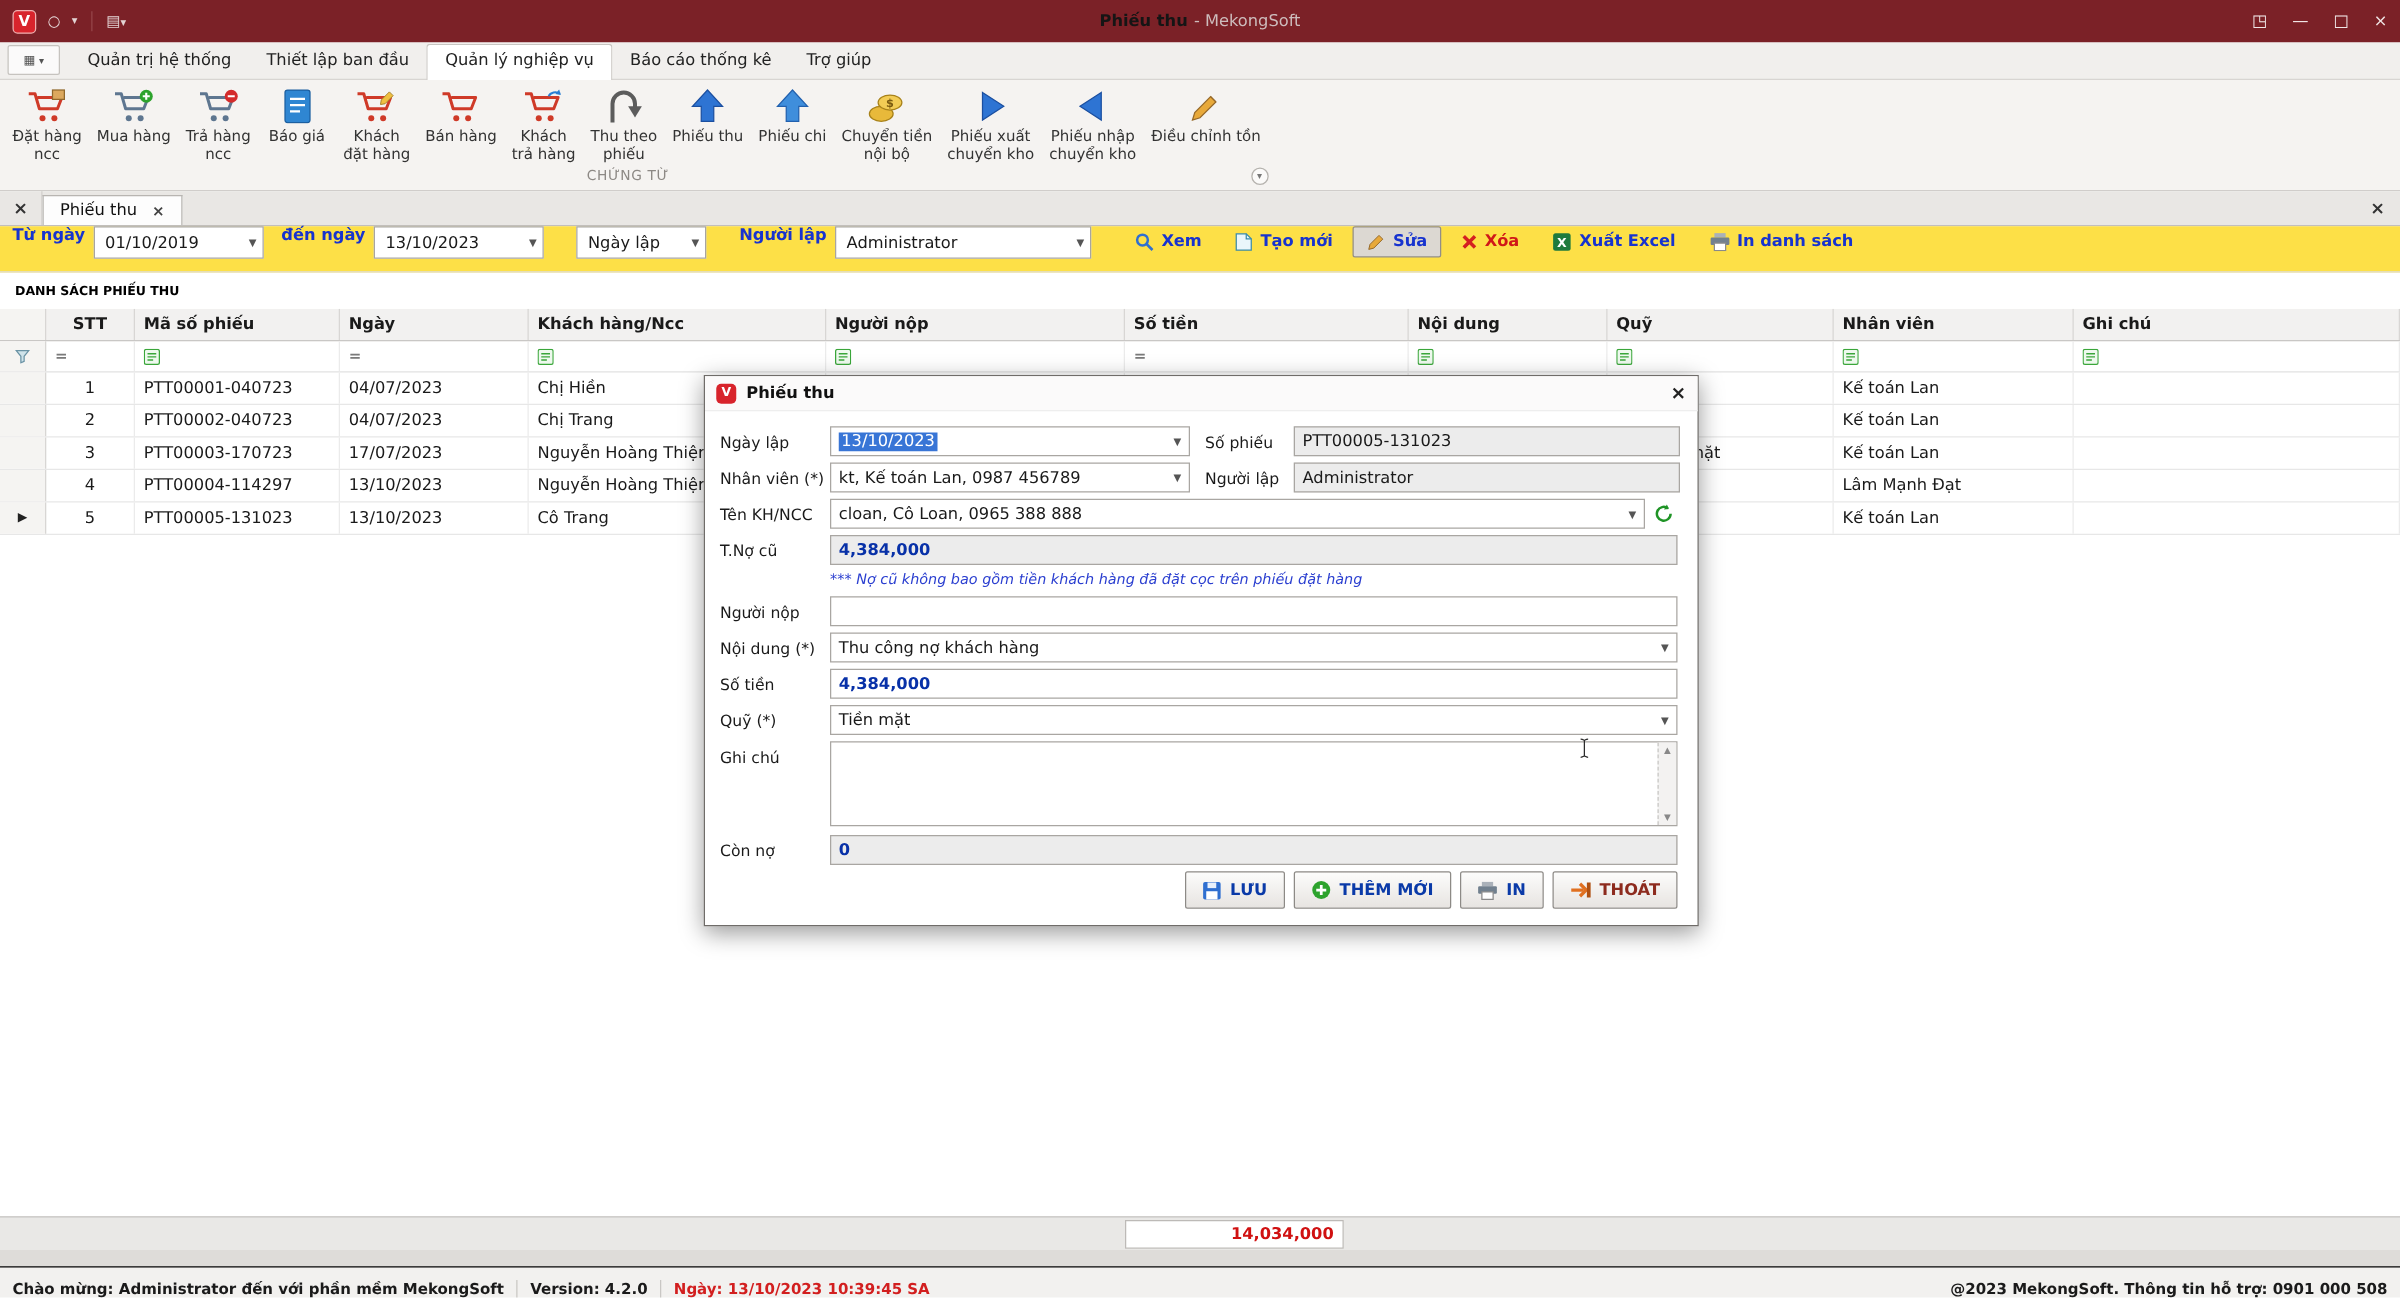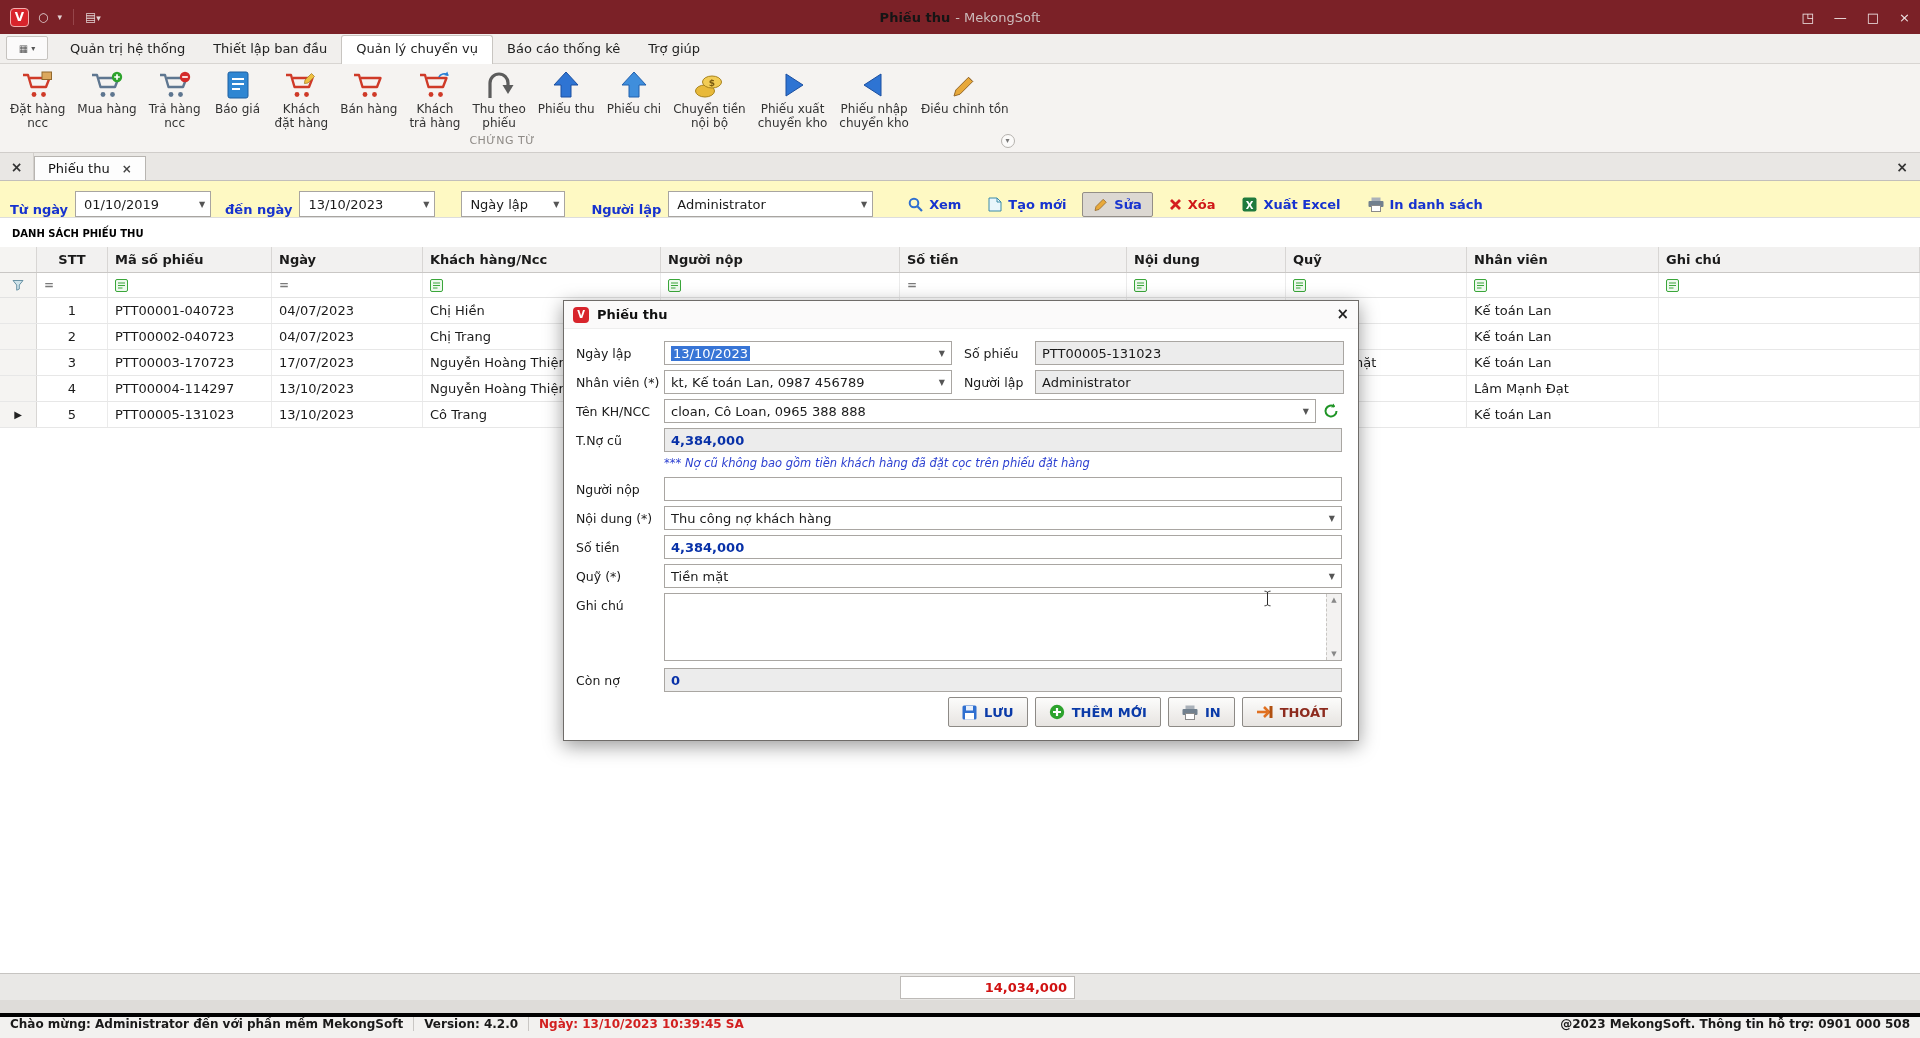--- a/index.html
+++ b/index.html
@@ -32,21 +32,21 @@
 .ribbon-caption{display:flex;align-items:center;height:17px;margin-top:1px}
 .ribbon-caption .cap{flex:1;text-align:center;font-size:11px;color:#8d8985;letter-spacing:.5px}
 .cap-btn{width:14px;height:14px;border:1px solid #b5b2ae;border-radius:50%;font-size:8px;color:#777;display:flex;align-items:center;justify-content:center;background:#fbfaf9}
 
 .doctabs{position:absolute;top:153px;left:0;right:0;height:28px;background:#e9e7e4;border-bottom:1px solid #c2bfbb;display:flex;align-items:stretch}
 .dt-close{width:34px;display:flex;align-items:center;justify-content:center;color:#333;font-weight:bold;font-size:14px;border-right:1px solid #d2cfcb}
 .doc-tab{background:#fdfdfd;border:1px solid #b8b5b1;border-bottom:none;margin-top:3px;display:flex;align-items:center;gap:12px;padding:0 13px;font-size:13px;color:#111}
 .doc-tab .x{font-size:12px;color:#444;font-weight:bold}
 .dt-close-r{margin-left:auto;width:36px;display:flex;align-items:center;justify-content:center;color:#333;font-weight:bold;font-size:14px}
 
-.filterbar{position:absolute;top:181px;left:0;right:0;height:37px;background:#fef9c3;border-bottom:1px solid #ddd;display:flex;align-items:flex-end;padding:0 10px}
+.filterbar{position:absolute;top:181px;left:0;right:0;height:37px;background:#fde047;border-bottom:1px solid #ddd;display:flex;align-items:flex-start;padding:0 10px}
 .flabel{color:#1733cf;font-weight:bold;margin-right:7px;white-space:nowrap}
 .fcombo{height:26px;background:#fff;border:1px solid #a8a5a1;display:flex;align-items:center;padding:0 5px 0 8px;margin-right:14px}
 .fcombo .val{flex:1;white-space:nowrap;overflow:hidden}
 .fcombo .arr{color:#555;font-size:8px;margin-left:6px}
 .w136{width:136px}.w104{width:104px}.w205{width:205px}
 .fbtns{display:flex;align-items:center;gap:5px;margin-left:10px}
 .fbtn{display:flex;align-items:center;gap:6px;padding:4px 10px;font-weight:bold;color:#1733cf;border:1px solid transparent;border-radius:2px;white-space:nowrap}
 .fbtn.red{color:#d01818}
 .fbtn.pressed{background:#dcd8d2;border-color:#938e87}
 .ic{display:inline-flex;align-items:center}
@@ -64,21 +64,21 @@
 .ind{background:#f5f4f2;justify-content:center;border-right:1px solid #d8d6d4}
 .ctr{justify-content:center}
 .c0{width:37px;flex:none}.c1{width:71px;flex:none}.c2{width:164px;flex:none}.c3{width:151px;flex:none}.c4{width:238px;flex:none}.c5{width:239px;flex:none}.c6{width:227px;flex:none}.c7{width:159px;flex:none}.c8{width:181px;flex:none}.c9{width:192px;flex:none}.c10{flex:1}
 .eq{color:#7a7a7a;font-weight:bold;font-size:12px}
 .selarr{font-size:10px;color:#222}
 .peek{padding-left:33px}
 
 .gfooter{position:absolute;left:0;right:0;top:973px;height:27px;background:#e9e8e6;border-top:1px solid #c6c4c1}
 .total-cell{position:absolute;left:900px;top:2px;width:175px;height:23px;background:#fff;border:1px solid #bdbab7;color:#d01111;font-weight:bold;display:flex;align-items:center;justify-content:flex-end;padding:0 7px}
 .bottom-strip{position:absolute;left:0;right:0;top:1000px;height:13px;background:#dedcd9}
-.statusbar{position:absolute;left:0;right:0;top:1013px;height:25px;background:#f2f1ef;border-top:4px solid #000000;display:flex;align-items:flex-start;font-size:12px;font-weight:bold;padding:0 10px}
+.statusbar{position:absolute;left:0;right:0;top:1013px;height:25px;background:#f2f1ef;border-top:1px solid #000000;display:flex;align-items:flex-end;font-size:12px;font-weight:bold;padding:0 10px}
 .sseg{padding:0 10px;border-right:1px solid #c9c7c4;white-space:nowrap}
 .sseg:first-child{padding-left:0}
 .sdate{color:#d21f1f;border-right:none}
 .scopy{margin-left:auto;white-space:nowrap}
 
 .dialog{position:absolute;left:563px;top:300px;width:796px;height:441px;background:#fff;border:1px solid #6f6c69;box-shadow:0 5px 18px rgba(0,0,0,.4);z-index:10}
 .dlg-title{height:28px;display:flex;align-items:center;padding:0 9px;gap:8px;background:#fbfafa;border-bottom:1px solid #eee}
 .dlg-title .app-icon{width:16px;height:16px;font-size:10px;border:none}
 .dlg-title b{font-size:13px;color:#111}
 .dlg-x{margin-left:auto;font-weight:bold;color:#222;font-size:15px;line-height:1}
@@ -128,21 +128,21 @@
 </div>
 
 <div class="menubar">
   <div class="menu-btn">
       <span>▦</span>
       <span style="font-size:8px">▾</span>
     </div>
   <div style="display:flex;align-items:flex-end">
       <div class="menu-tab">Quản trị hệ thống</div>
       <div class="menu-tab">Thiết lập ban đầu</div>
-      <div class="menu-tab active">Quản lý chuyển vụ</div>
+      <div class="menu-tab active">Quản lý nghiệp vụ</div>
       <div class="menu-tab">Báo cáo thống kê</div>
       <div class="menu-tab">Trợ giúp</div>
     </div>
 </div>
 
 <div class="ribbon">
   <div class="ribbon-wrap">
     <div class="ribbon-items">
         <div class="ribbon-item">
           <div class="ric">

